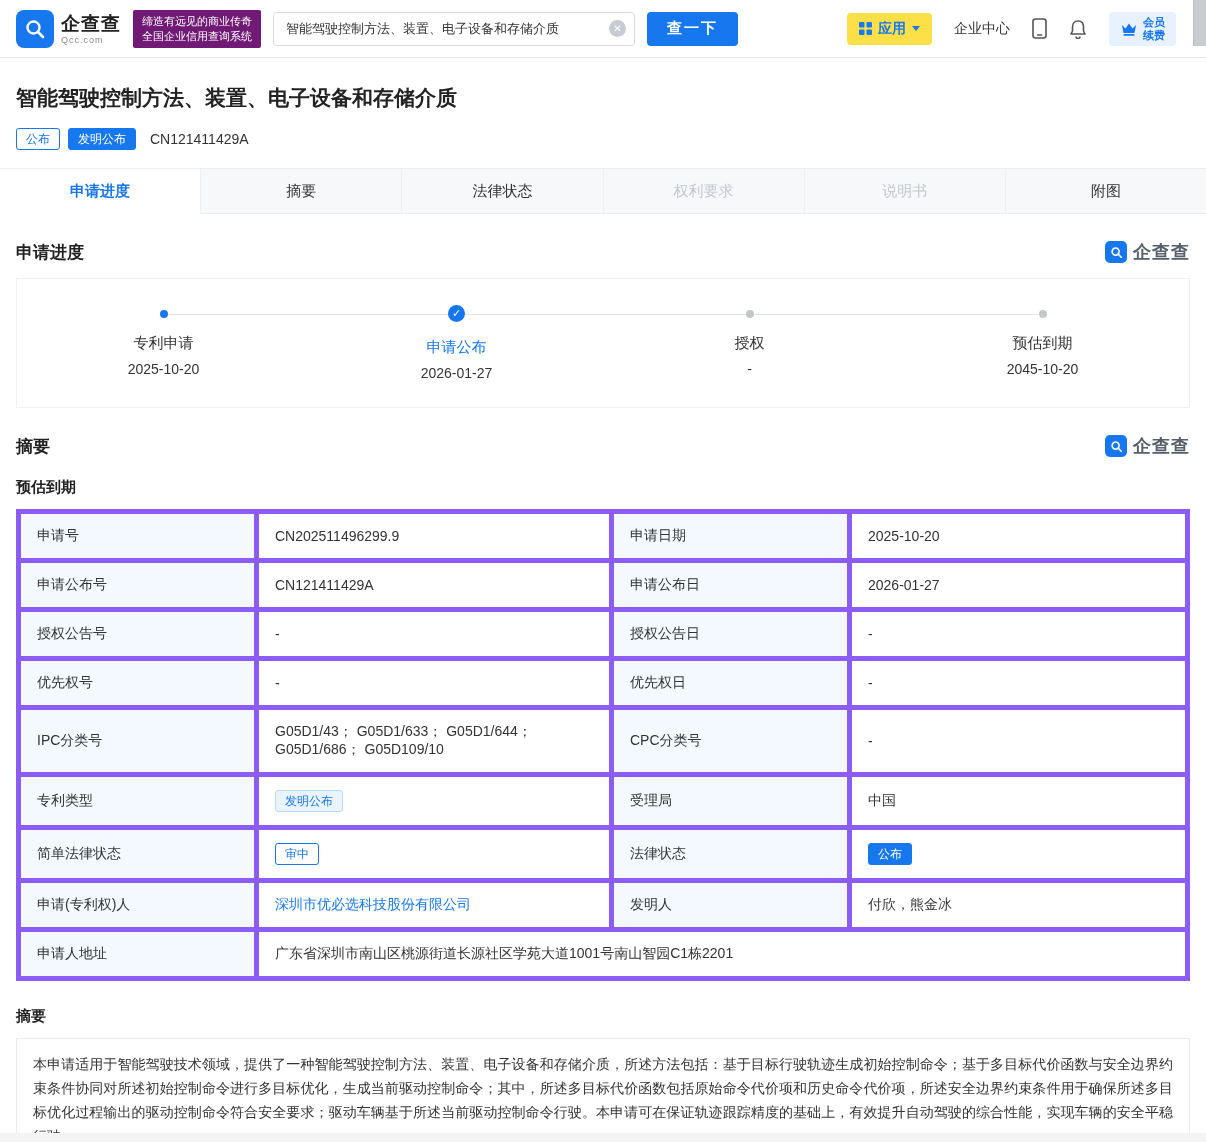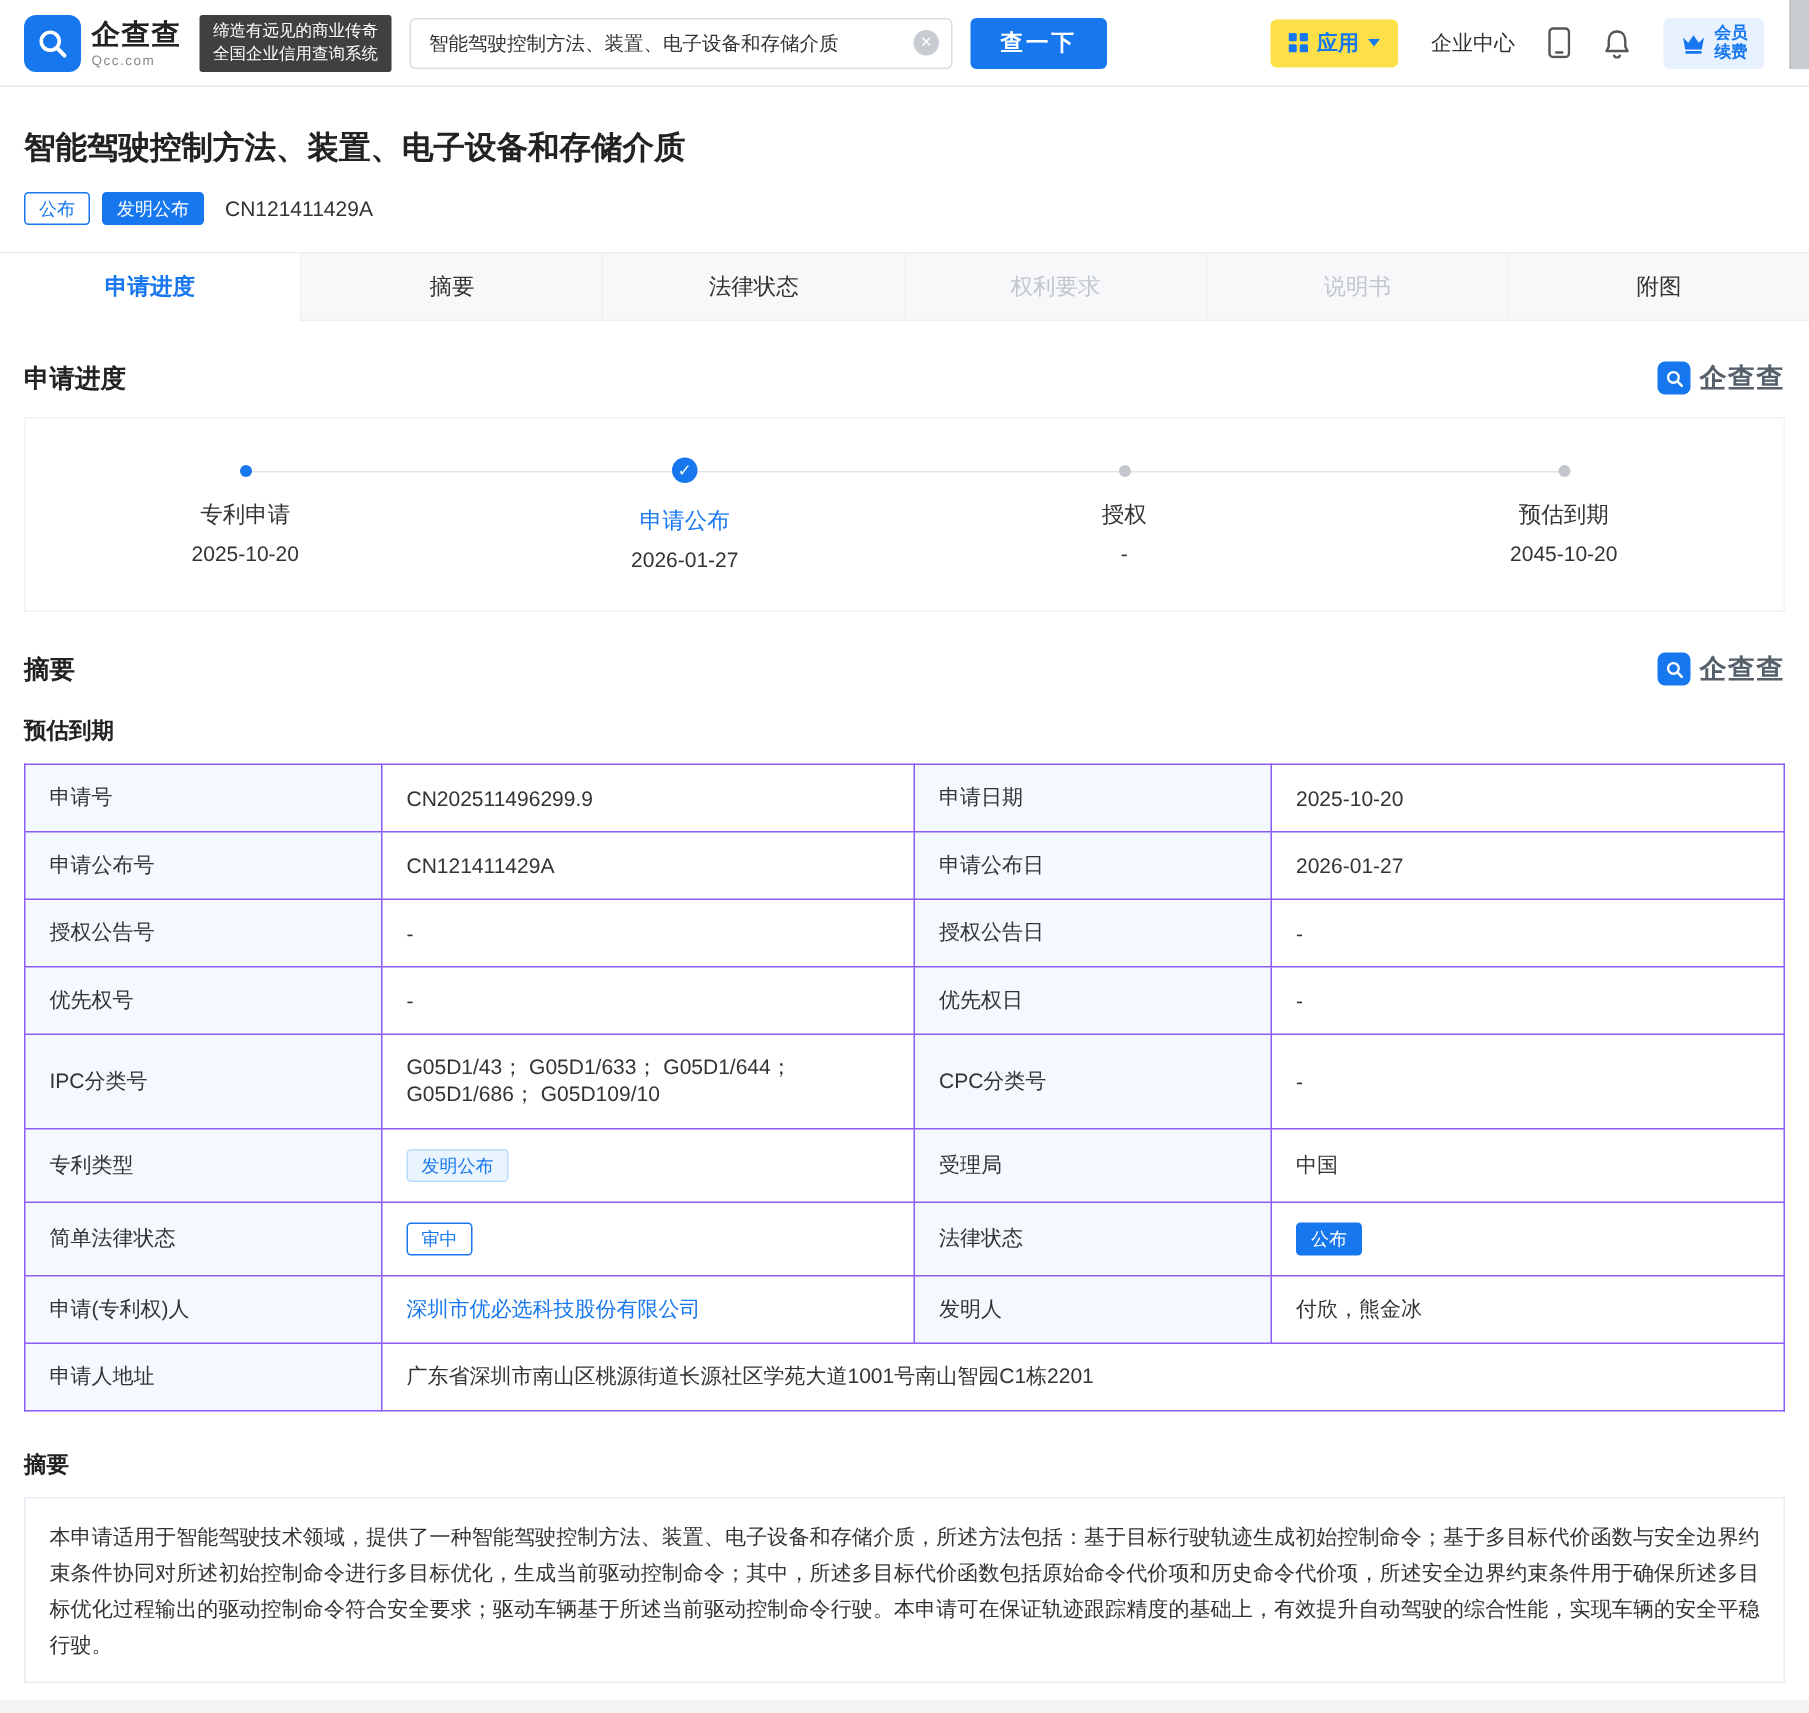--- a/index.html
+++ b/index.html
@@ -7,21 +7,21 @@
     font-family:"Liberation Sans","DejaVu Sans",sans-serif; color:#333; position:relative; }
 
   
   .topbar { height:58px; display:flex; align-items:center; padding:0 16px;
     border-bottom:1px solid #e8e8e8; gap:12px; }
   .logo { display:flex; align-items:center; gap:7px; cursor:pointer; }
   .logo-icon { width:38px; height:38px; background:#1777ef; border-radius:8px;
     display:flex; align-items:center; justify-content:center; }
   .logo-text .logo-name { font-size:19px; font-weight:bold; color:#222; letter-spacing:1px; line-height:22px;}
   .logo-text .logo-domain { font-size:9px; color:#888; letter-spacing:1px; }
-  .slogan { background:#404040; color:#fff; font-size:11px; line-height:15px;
+  .slogan { background:#701a75; color:#fff; font-size:11px; line-height:15px;
     padding:4px 9px; border-radius:2px; white-space:nowrap; }
   .searchbox { position:relative; width:362px; height:34px; }
   .search-input { width:100%; height:34px; border:1px solid #d9dde2; border-radius:4px;
     padding:0 34px 0 12px; font-size:13px; color:#333; outline:none;
     font-family:"Liberation Sans","DejaVu Sans",sans-serif; }
   .clear-icon { position:absolute; right:9px; top:8px; width:17px; height:17px; border-radius:50%;
     background:#c7ccd2; color:#fff; font-size:10px; display:flex; align-items:center;
     justify-content:center; cursor:pointer; }
   .search-btn { height:34px; padding:0 20px; background:#1777ef; border:none; color:#fff;
     font-size:15px; font-weight:bold; border-radius:4px; cursor:pointer; letter-spacing:2px;
@@ -77,21 +77,21 @@
   .dot.done { background:#1777ef; }
   .dot.check { width:17px; height:17px; margin-top:-2px; background:#1777ef; color:#fff;
     font-size:11px; display:flex; align-items:center; justify-content:center; }
   .tl-label { margin-top:16px; font-size:15px; color:#333;text-align:right; }
   .tl-step.current .tl-label { color:#1777ef; }
   .tl-date { margin-top:8px; font-size:14px; color:#333; }
 
   
   .sub-title { font-size:15px; font-weight:bold; color:#222; padding:6px 16px 12px; }
   .info-table { width:1174px; margin:0 16px; border-collapse:collapse; font-size:14px; }
-  .info-table td { border:1px solid #8b5cf6; padding:13px 16px; color:#333; vertical-align:middle; }
+  .info-table td { border:5px solid #8b5cf6; padding:13px 16px; color:#333; vertical-align:middle; }
   .info-table td.lbl { background:#f3f9fe; }
   .col1 { width:238px; } .col2 { width:355px; } .col3 { width:238px; }
   a.cell-link { color:#1777ef; text-decoration:none; cursor:pointer; }
 
   
   .abstract-box { margin:2px 16px 0; border:1px solid #e6ecf2; padding:13px 16px;
     font-size:14px; line-height:24px; color:#333; text-align:justify; }
   .bottom-strip { position:absolute; left:0; right:0; bottom:0; height:9px; background:#f3f4f6; }
 
   svg { display:block; }

